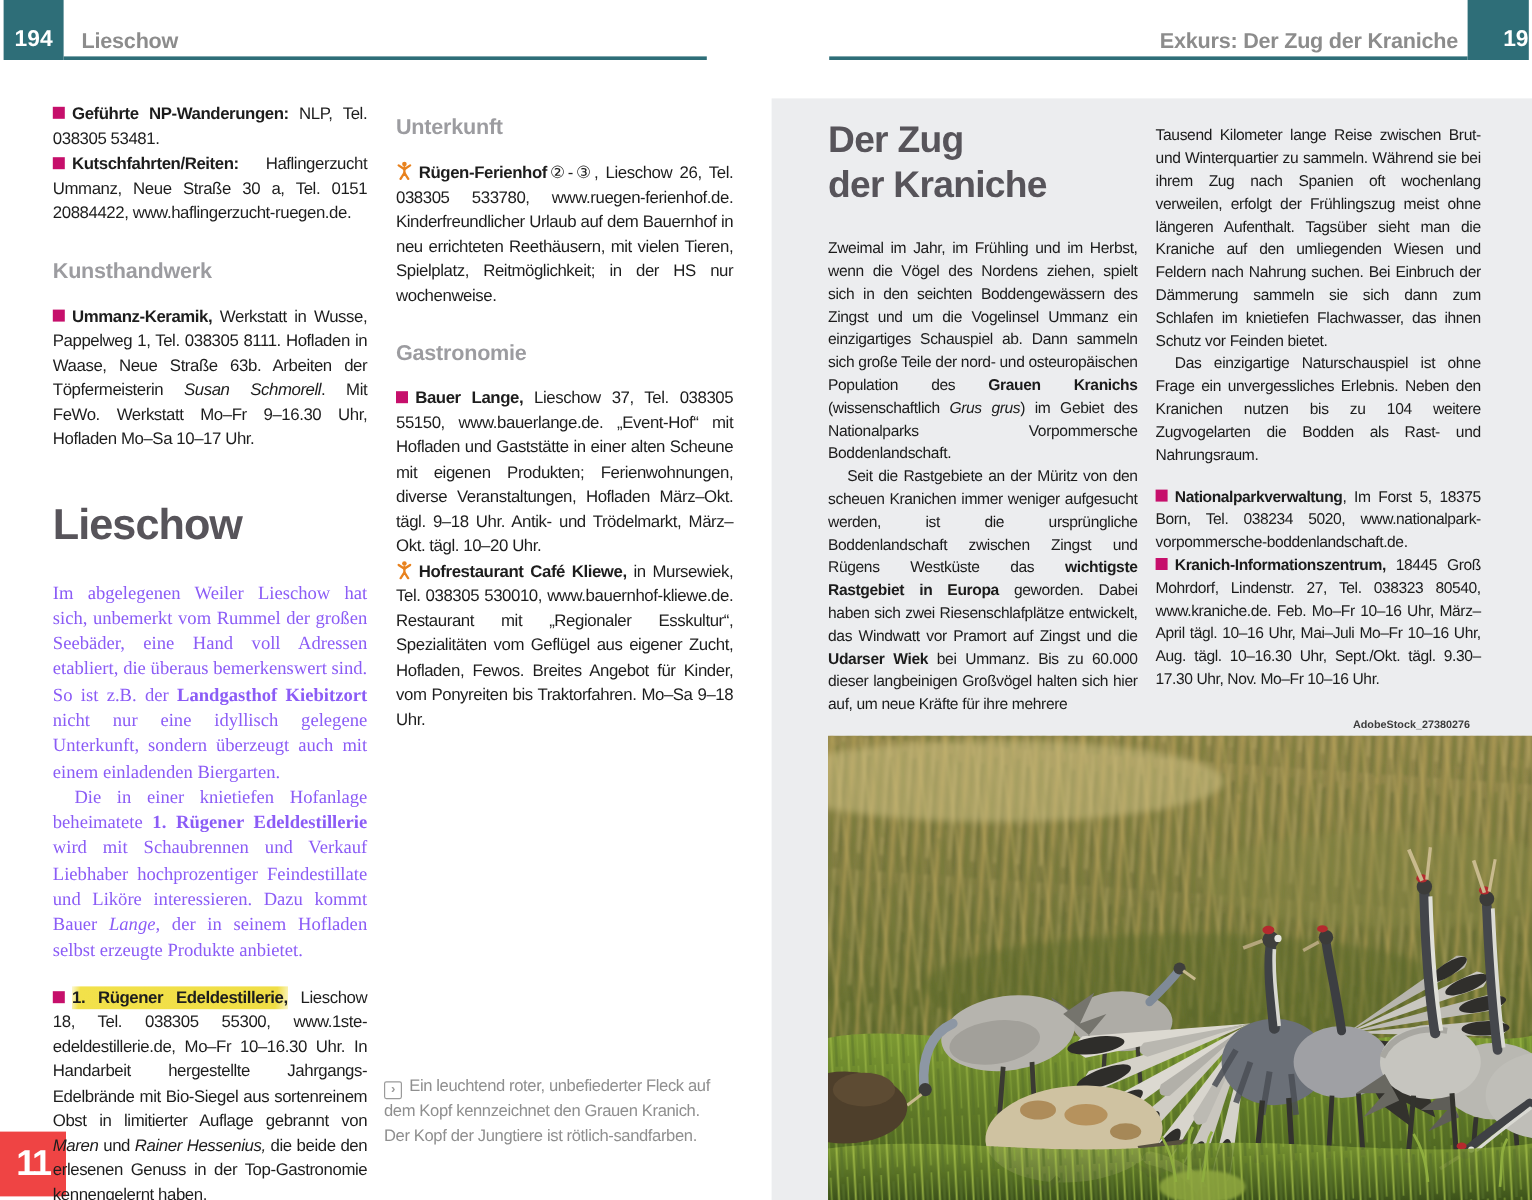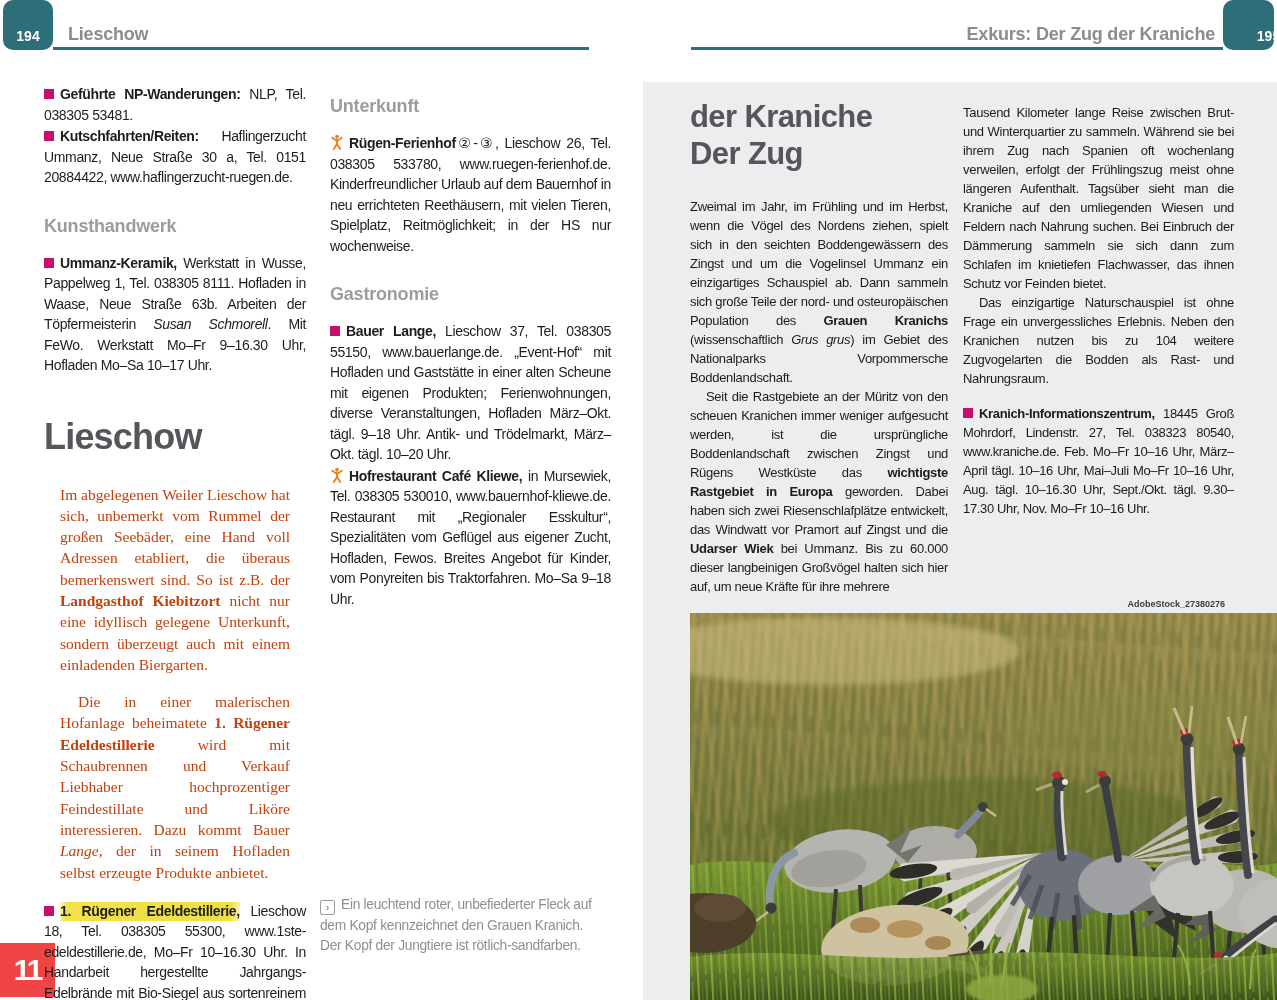--- a/index.html
+++ b/index.html
@@ -1,21 +1,21 @@
 <!DOCTYPE html>
 <html lang="de"><head>
 <meta charset="utf-8">
 <style>
   html,body{margin:0;padding:0;background:#fff;}
   .page{position:relative;width:1277px;height:1000px;background:#ffffff;overflow:hidden;
         font-family:"Liberation Sans","DejaVu Sans",sans-serif;color:#1d1d1d;}
   
   .pgnum{position:absolute;top:0;width:50px;height:50px;background:#2E6E78;color:#fff;
-         font-weight:bold;font-size:14px;display:flex;align-items:flex-end;justify-content:center;
-         padding-bottom:6px;box-sizing:border-box;border-radius:10px;}
+         font-weight:bold;font-size:19px;display:flex;align-items:flex-end;justify-content:center;
+         padding-bottom:6px;box-sizing:border-box;}
   .pgnum-left{left:3px;}
   .pgnum-right{left:1223px;width:51px;padding-left:40px;}
   .runhead{position:absolute;top:24px;font-weight:bold;font-size:18px;color:#8C8C8C;letter-spacing:-0.2px;}
   .runhead-left{left:68px;}
   .runhead-right{left:690px;width:525px;text-align:right;}
   .headrule{position:absolute;top:47px;height:3px;background:#2E6E78;}
   .headrule-left{left:53px;width:536px;}
   .headrule-right{left:691px;width:532px;}
   
   .chaptab{position:absolute;left:0;top:943px;width:55px;height:54px;background:#ef4444;color:#fff;
@@ -29,21 +29,21 @@
   .listing .b{font-weight:bold;}
   .listing .i,.serif .i{font-style:italic;}
   .hl{background:linear-gradient(97deg,rgba(242,225,74,.25) 0%,#F2E14A 4%,#F0DE45 94%,rgba(242,225,74,.3) 100%);
       box-decoration-break:clone;padding:1px 0 2px 0;}
   .sq{display:inline-block;width:10px;height:10px;background:#C60F6B;margin-right:6px;}
   .fig{display:inline-block;width:14px;height:16px;margin-right:5px;vertical-align:-2px;}
   .sechead{font-weight:bold;font-size:18px;color:#9C9CA0;letter-spacing:-0.2px;margin:28px 0 16px 0;}
   .sechead.first{margin-top:12px;}
   .bighead{font-weight:bold;font-size:36px;color:#57545A;letter-spacing:-0.8px;margin:40px 0 26px 0;}
   .serif{font-family:"Liberation Serif","DejaVu Serif",serif;font-size:15.5px;line-height:21.3px;
-         text-align:justify;hyphens:auto;margin:16px;color:#c2410c;}
+         text-align:justify;hyphens:auto;margin:0;color:#8b5cf6;}
   .serif .b{font-weight:bold;}
   .serif.ind{text-indent:18px;}
   .edellist{margin-top:18px;}
   .note{position:absolute;left:320px;top:873px;width:281px;color:#8f8f8f;font-size:13.8px;
         line-height:20.5px;letter-spacing:-0.3px;margin-top:22px;}
   .note-icon{display:inline-block;width:13px;height:13px;border:1.5px solid #9a9a9a;border-radius:2px;
              font-size:11px;line-height:12px;text-align:center;color:#9a9a9a;font-weight:bold;
              margin-right:6px;vertical-align:-2px;}
   
   .panel{position:absolute;left:643px;top:82px;width:634px;height:918px;background:#ECEDEF;}
@@ -82,21 +82,21 @@
     <p class="listing"><span class="sq"></span><span><span class="b">Geführte NP-Wanderungen:</span><span> NLP, Tel. 038305 53481.</span></span></p>
     <p class="listing"><span class="sq"></span><span><span class="b">Kutschfahrten/Reiten:</span><span> Haflingerzucht Ummanz, Neue Straße 30 a, Tel. 0151 20884422, www.haflingerzucht-ruegen.de.</span></span></p>
 
     <div class="sechead">Kunsthandwerk</div>
 
     <p class="listing"><span class="sq"></span><span><span class="b">Ummanz-Keramik,</span><span> Werkstatt in Wusse, Pappelweg 1, Tel. 038305 8111. Hofladen in Waase, Neue Straße 63b. Arbeiten der Töpfermeisterin </span><span class="i">Susan Schmorell</span><span>. Mit FeWo. Werkstatt Mo–Fr 9–16.30 Uhr, Hofladen Mo–Sa 10–17 Uhr.</span></span></p>
 
     <div class="bighead">Lieschow</div>
 
     <p class="serif"><span>Im abgelegenen Weiler Lieschow hat sich, unbemerkt vom Rummel der großen Seebäder, eine Hand voll Adressen etabliert, die überaus bemerkenswert sind. So ist z.B. der </span><span class="b">Landgasthof Kiebitzort</span><span> nicht nur eine idyllisch gelegene Unterkunft, sondern überzeugt auch mit einem einladenden Biergarten.</span></p>
-    <p class="serif ind"><span>Die in einer malerischen Hofanlage beheimatete </span><span class="b">1. Rügener Edeldestillerie</span><span> wird mit Schaubrennen und Verkauf Liebhaber hochprozentiger Feindestillate und Liköre interessieren. Dazu kommt Bauer </span><span class="i">Lange,</span><span> der in seinem Hofladen selbst erzeugte Produkte anbietet.</span></p>
+    <p class="serif ind"><span>Die in einer knietiefen Hofanlage beheimatete </span><span class="b">1. Rügener Edeldestillerie</span><span> wird mit Schaubrennen und Verkauf Liebhaber hochprozentiger Feindestillate und Liköre interessieren. Dazu kommt Bauer </span><span class="i">Lange,</span><span> der in seinem Hofladen selbst erzeugte Produkte anbietet.</span></p>
 
     <p class="listing edellist"><span class="sq"></span><span><span class="b hl">1. Rügener Edeldestillerie,</span><span> Lieschow 18, Tel. 038305 55300, www.1ste-edeldestillerie.de, Mo–Fr 10–16.30 Uhr. In Handarbeit hergestellte Jahrgangs-Edelbrände mit Bio-Siegel aus sortenreinem Obst in limitierter Auflage gebrannt von </span><span class="i">Maren</span><span> und </span><span class="i">Rainer Hessenius,</span><span> die beide den erlesenen Genuss in der Top-Gastronomie kennengelernt haben.</span></span></p>
   </div>
 
   <div class="col lcol2">
     <div class="sechead first">Unterkunft</div>
 
     <p class="listing"><span class="fig"><svg width="14" height="16" viewBox="0 0 14 16">
             <g stroke="#E8821E" stroke-width="1.9" stroke-linecap="round" fill="none">
               <circle cx="7" cy="2.6" r="1.9" fill="#E8821E" stroke-width="0"></circle>
@@ -117,33 +117,34 @@
               <path d="M7 10 L3.8 15 M7 10 L10.2 15"></path>
             </g>
           </svg></span><span><span class="b">Hofrestaurant Café Kliewe,</span><span> in Mursewiek, Tel. 038305 530010, www.bauernhof-kliewe.de. Restaurant mit „Regionaler Esskultur“, Spezialitäten vom Geflügel aus eigener Zucht, Hofladen, Fewos. Breites Angebot für Kinder, vom Ponyreiten bis Traktorfahren. Mo–Sa 9–18 Uhr.</span></span></p>
   </div>
 
   <div class="note"><span class="note-icon">›</span><span><span>Ein leuchtend roter, unbefiederter Fleck auf dem Kopf kennzeichnet den Grauen Kranich. Der Kopf der Jungtiere ist rötlich-sandfarben.</span></span></div>
 
   <div class="panel"></div>
 
   <div class="exctitle">
+    <div>Der Zug</div>
     <div>der Kraniche</div>
-    <div>Der Zug</div>
   </div>
 
   <div class="rcol rcol1">
     <p><span>Zweimal im Jahr, im Frühling und im Herbst, wenn die Vögel des Nordens ziehen, spielt sich in den seichten Boddengewässern des Zingst und um die Vogelinsel Ummanz ein einzigartiges Schauspiel ab. Dann sammeln sich große Teile der nord- und osteuropäischen Population des </span><span class="b">Grauen Kranichs</span><span> (wissenschaftlich </span><span class="i">Grus grus</span><span>) im Gebiet des Nationalparks Vorpommersche Boddenlandschaft.</span></p>
     <p class="ind"><span>Seit die Rastgebiete an der Müritz von den scheuen Kranichen immer weniger aufgesucht werden, ist die ursprüngliche Boddenlandschaft zwischen Zingst und Rügens Westküste das </span><span class="b">wichtigste Rastgebiet in Europa</span><span> geworden. Dabei haben sich zwei Riesenschlafplätze entwickelt, das Windwatt vor Pramort auf Zingst und die </span><span class="b">Udarser Wiek</span><span> bei Ummanz. Bis zu 60.000 dieser langbeinigen Großvögel halten sich hier auf, um neue Kräfte für ihre mehrere</span></p>
   </div>
 
   <div class="rcol rcol2">
     <p><span>Tausend Kilometer lange Reise zwischen Brut- und Winterquartier zu sammeln. Während sie bei ihrem Zug nach Spanien oft wochenlang verweilen, erfolgt der Frühlingszug meist ohne längeren Aufenthalt. Tagsüber sieht man die Kraniche auf den umliegenden Wiesen und Feldern nach Nahrung suchen. Bei Einbruch der Dämmerung sammeln sie sich dann zum Schlafen im knietiefen Flachwasser, das ihnen Schutz vor Feinden bietet.</span></p>
     <p class="ind"><span>Das einzigartige Naturschauspiel ist ohne Frage ein unvergessliches Erlebnis. Neben den Kranichen nutzen bis zu 104 weitere Zugvogelarten die Bodden als Rast- und Nahrungsraum.</span></p>
     <div class="rlistings">
+      <p class="listing"><span class="sq"></span><span><span class="b">Nationalparkverwaltung</span><span>, Im Forst 5, 18375 Born, Tel. 038234 5020, www.nationalpark-vorpommersche-boddenlandschaft.de.</span></span></p>
       <p class="listing"><span class="sq"></span><span><span class="b">Kranich-Informationszentrum,</span><span> 18445 Groß Mohrdorf, Lindenstr. 27, Tel. 038323 80540, www.kraniche.de. Feb. Mo–Fr 10–16 Uhr, März–April tägl. 10–16 Uhr, Mai–Juli Mo–Fr 10–16 Uhr, Aug. tägl. 10–16.30 Uhr, Sept./Okt. tägl. 9.30–17.30 Uhr, Nov. Mo–Fr 10–16 Uhr.</span></span></p>
     </div>
   </div>
 
   <div class="credit">AdobeStock_27380276</div>
 
   <div class="photo">
     <svg width="587" height="387" viewBox="0 0 587 387" preserveAspectRatio="none" role="img">
       <defs>
         <linearGradient id="bgG" x1="0" y1="0" x2="0" y2="1">

